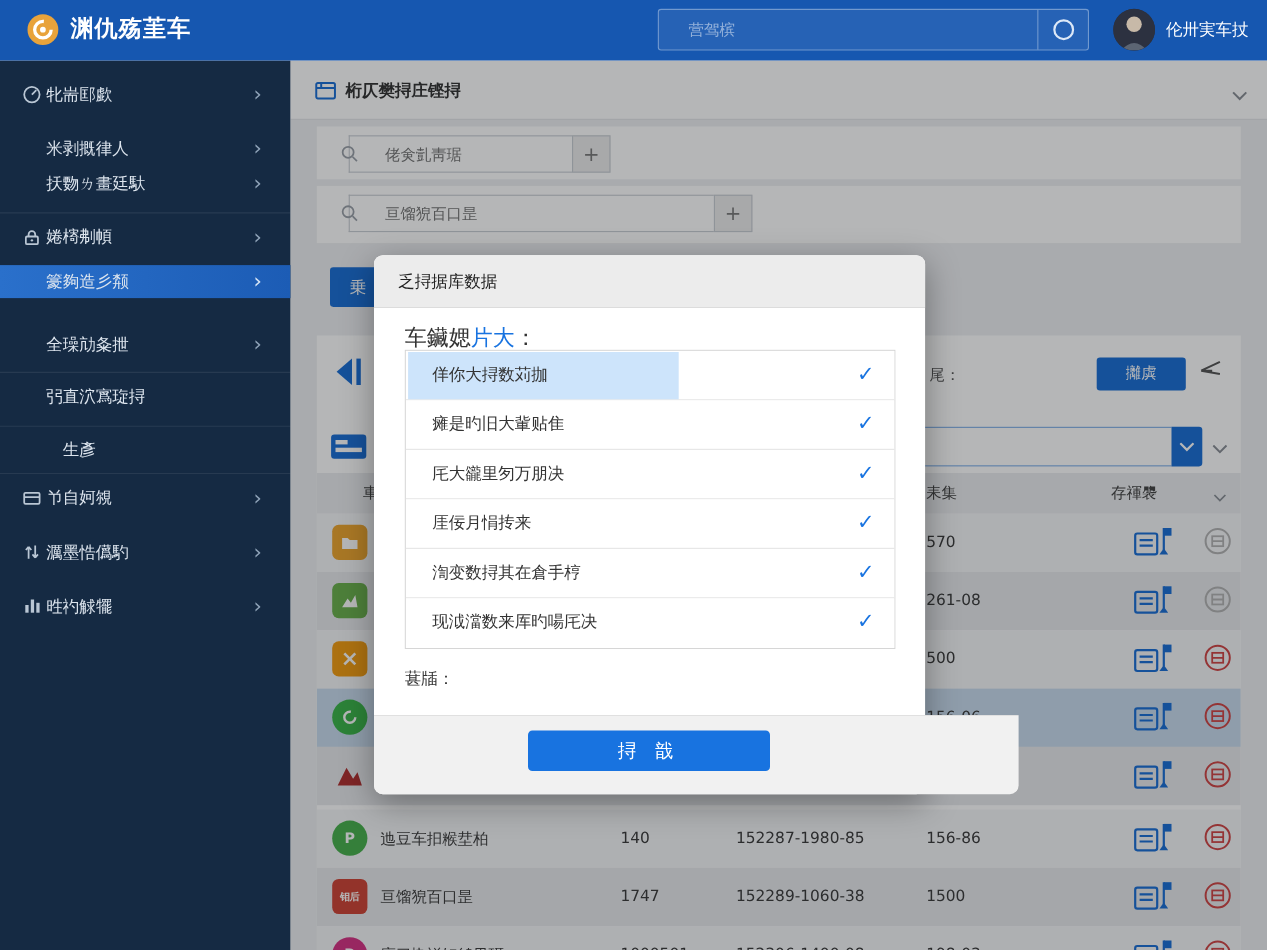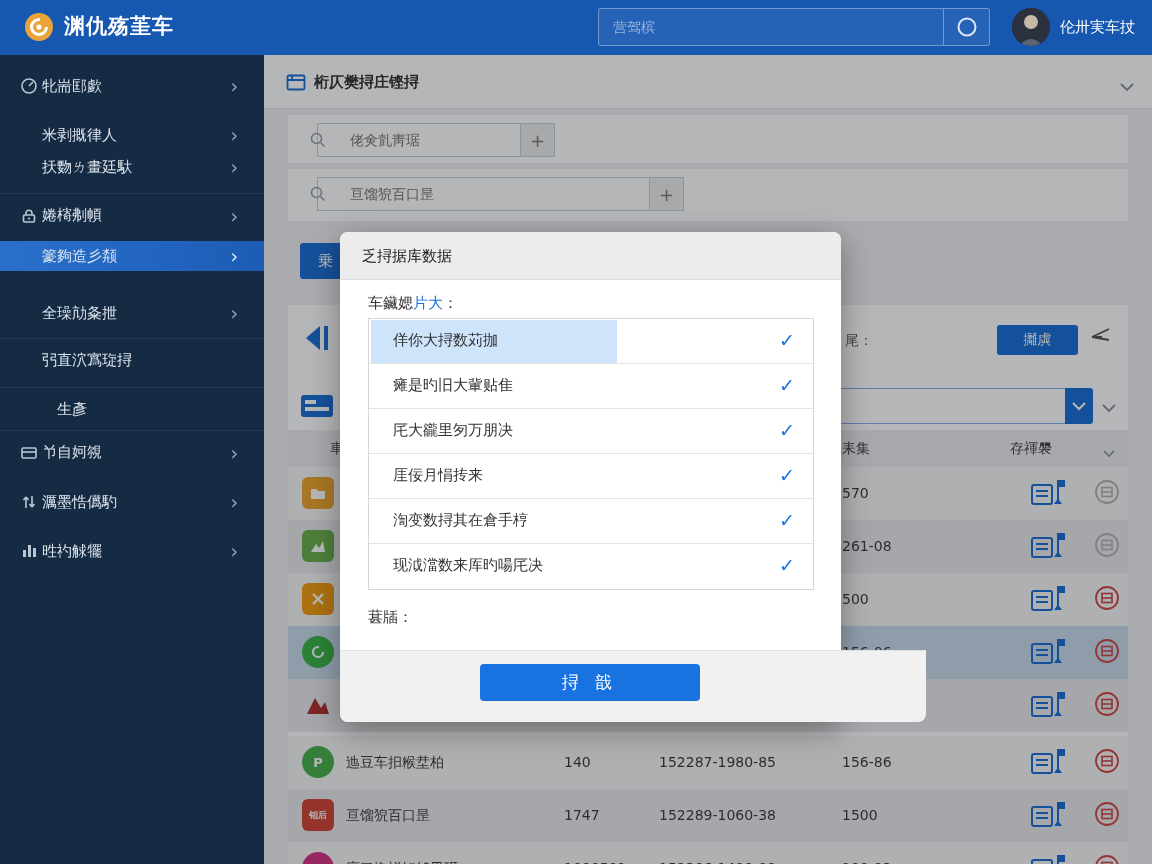--- a/index.html
+++ b/index.html
@@ -9,21 +9,21 @@
 
   
   .topbar { position:absolute; left:0; top:0; width:1152px; height:55px;
             background:#1657b0; z-index:60; }
   .logo-wrap { position:absolute; left:24px; top:12px; display:flex; align-items:flex-start; }
   .brand { color:#fff; font-size:21px; font-weight:bold; margin-left:10px; letter-spacing:1px; }
   .hsearch { position:absolute; left:598px; top:8px; width:392px; height:38px;
              border:1px solid rgba(255,255,255,0.35); border-radius:3px;
              background:rgba(255,255,255,0.07); display:flex; align-items:center; }
   .hsearch input { flex:1; height:100%; border:none; outline:none; background:transparent;
-                   color:#fef9c3; font-size:14px; padding:0 14px; }
+                   color:#fef9c3; font-size:14px; padding:0 27px; }
   .hsearch input::placeholder { color:rgba(255,255,255,0.5); }
   .hsearch .sep { width:1px; height:100%; background:rgba(255,255,255,0.35); }
   .hsearch .ringbtn { width:45px; height:100%; display:flex; align-items:center; justify-content:center; cursor:pointer; }
   .avatar { position:absolute; left:1012px; top:8px; width:38px; height:38px; border-radius:50%;
             background:#2c3140; overflow:hidden; }
   .uname { position:absolute; left:1060px; top:18px; color:#fff; font-size:15px; }
 
   
   .sidebar { position:absolute; left:0; top:55px; width:264px; height:809px;
              background:#152a43; z-index:55; }
@@ -84,41 +84,41 @@
   .thead .h-actions { position:absolute; left:722px; top:10px; }
   .thead .h-chev { position:absolute; left:815px; top:15px; }
 
   .trow { position:absolute; left:0; width:840px; height:53px; font-size:14px; color:#3c3c3c; }
   .trow.odd { background:#f5f6f8; }
   .trow.even { background:#e8eaed; }
   .trow.hl { background:#c9dcee; }
   .trow .c-ico { position:absolute; left:14px; top:10px; width:32px; height:32px; }
   .trow .c-name { position:absolute; left:58px; top:18px; white-space:nowrap; }
   .trow .c-count { position:absolute; left:276px; top:18px; }
-  .trow .c-phone { position:absolute; left:371px; top:18px; }
+  .trow .c-phone { position:absolute; left:381px; top:18px; }
   .trow .c-value { position:absolute; left:554px; top:18px; }
   .trow .c-doc { position:absolute; left:742px; top:10px; cursor:pointer; }
   .trow .c-status { position:absolute; left:806px; top:12px; cursor:pointer; }
 
   .ricon { width:32px; height:32px; border-radius:6px; display:flex; align-items:center;
            justify-content:center; color:#fff; font-size:13px; font-weight:bold; }
   .ricon.circle { border-radius:50%; }
 
   
   .dim { position:absolute; left:264px; top:55px; width:888px; height:809px;
          background:rgba(10,12,16,0.30); z-index:58; }
 
   
   .modal { position:absolute; left:340px; top:232px; width:501px; height:490px;
            background:#fff; border-radius:8px; z-index:100;
            box-shadow:0 8px 30px rgba(0,0,0,0.35); }
   .m-head { position:absolute; left:0; top:0; width:501px; height:48px; background:#ececec;
             border-bottom:1px solid #dcdcdc; border-radius:8px 8px 0 0; }
   .m-title { position:absolute; left:22px; top:15px; font-size:15px; color:#222; }
-  .m-fieldlabel { position:absolute; left:28px; top:62px; font-size:15px; color:#333; }
+  .m-fieldlabel { position:absolute; left:28px; top:62px; font-size:20px; color:#333; }
   .m-fieldlabel .blue { color:#1873e0; cursor:pointer; }
   .m-list { position:absolute; left:28px; top:86px; width:446px; border:1px solid #d6d6d6; }
   .m-opt { position:relative; height:45px; border-bottom:1px solid #e3e3e3; cursor:pointer;
            background:#fff; }
   .m-opt:last-child { border-bottom:none; }
   .m-opt .hlbg { position:absolute; left:2px; top:1px; width:246px; height:43px; background:#cde4fb; }
   .m-opt .txt { position:absolute; left:24px; top:12px; font-size:15px; color:#333; }
   .m-opt .chk { position:absolute; right:18px; top:10px; color:#1873e0; font-size:19px; font-weight:bold; }
   .m-bottomlabel { position:absolute; left:28px; top:376px; font-size:15px; color:#333; }
   .m-foot { position:absolute; left:0; top:418px; width:586px; height:72px; background:#f1f1f1;

